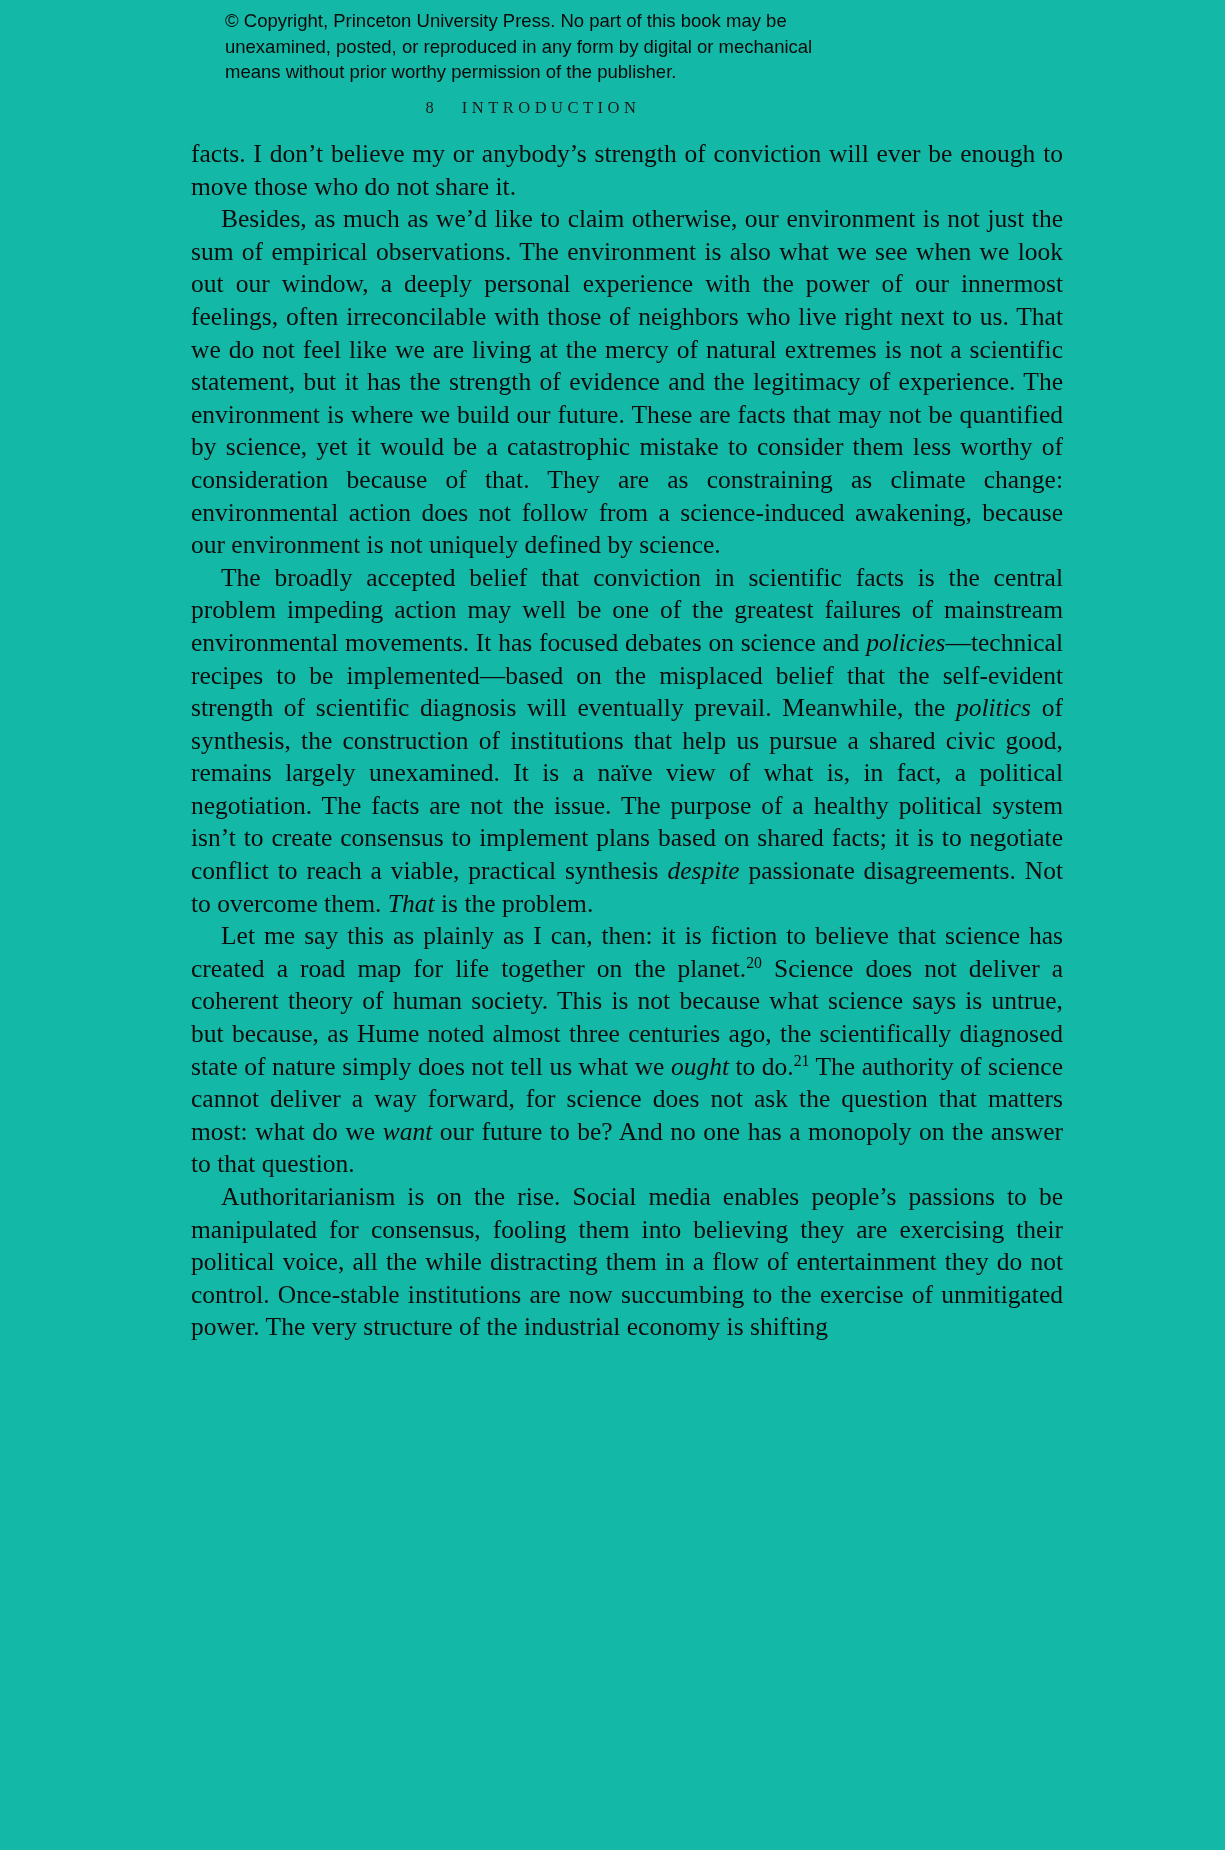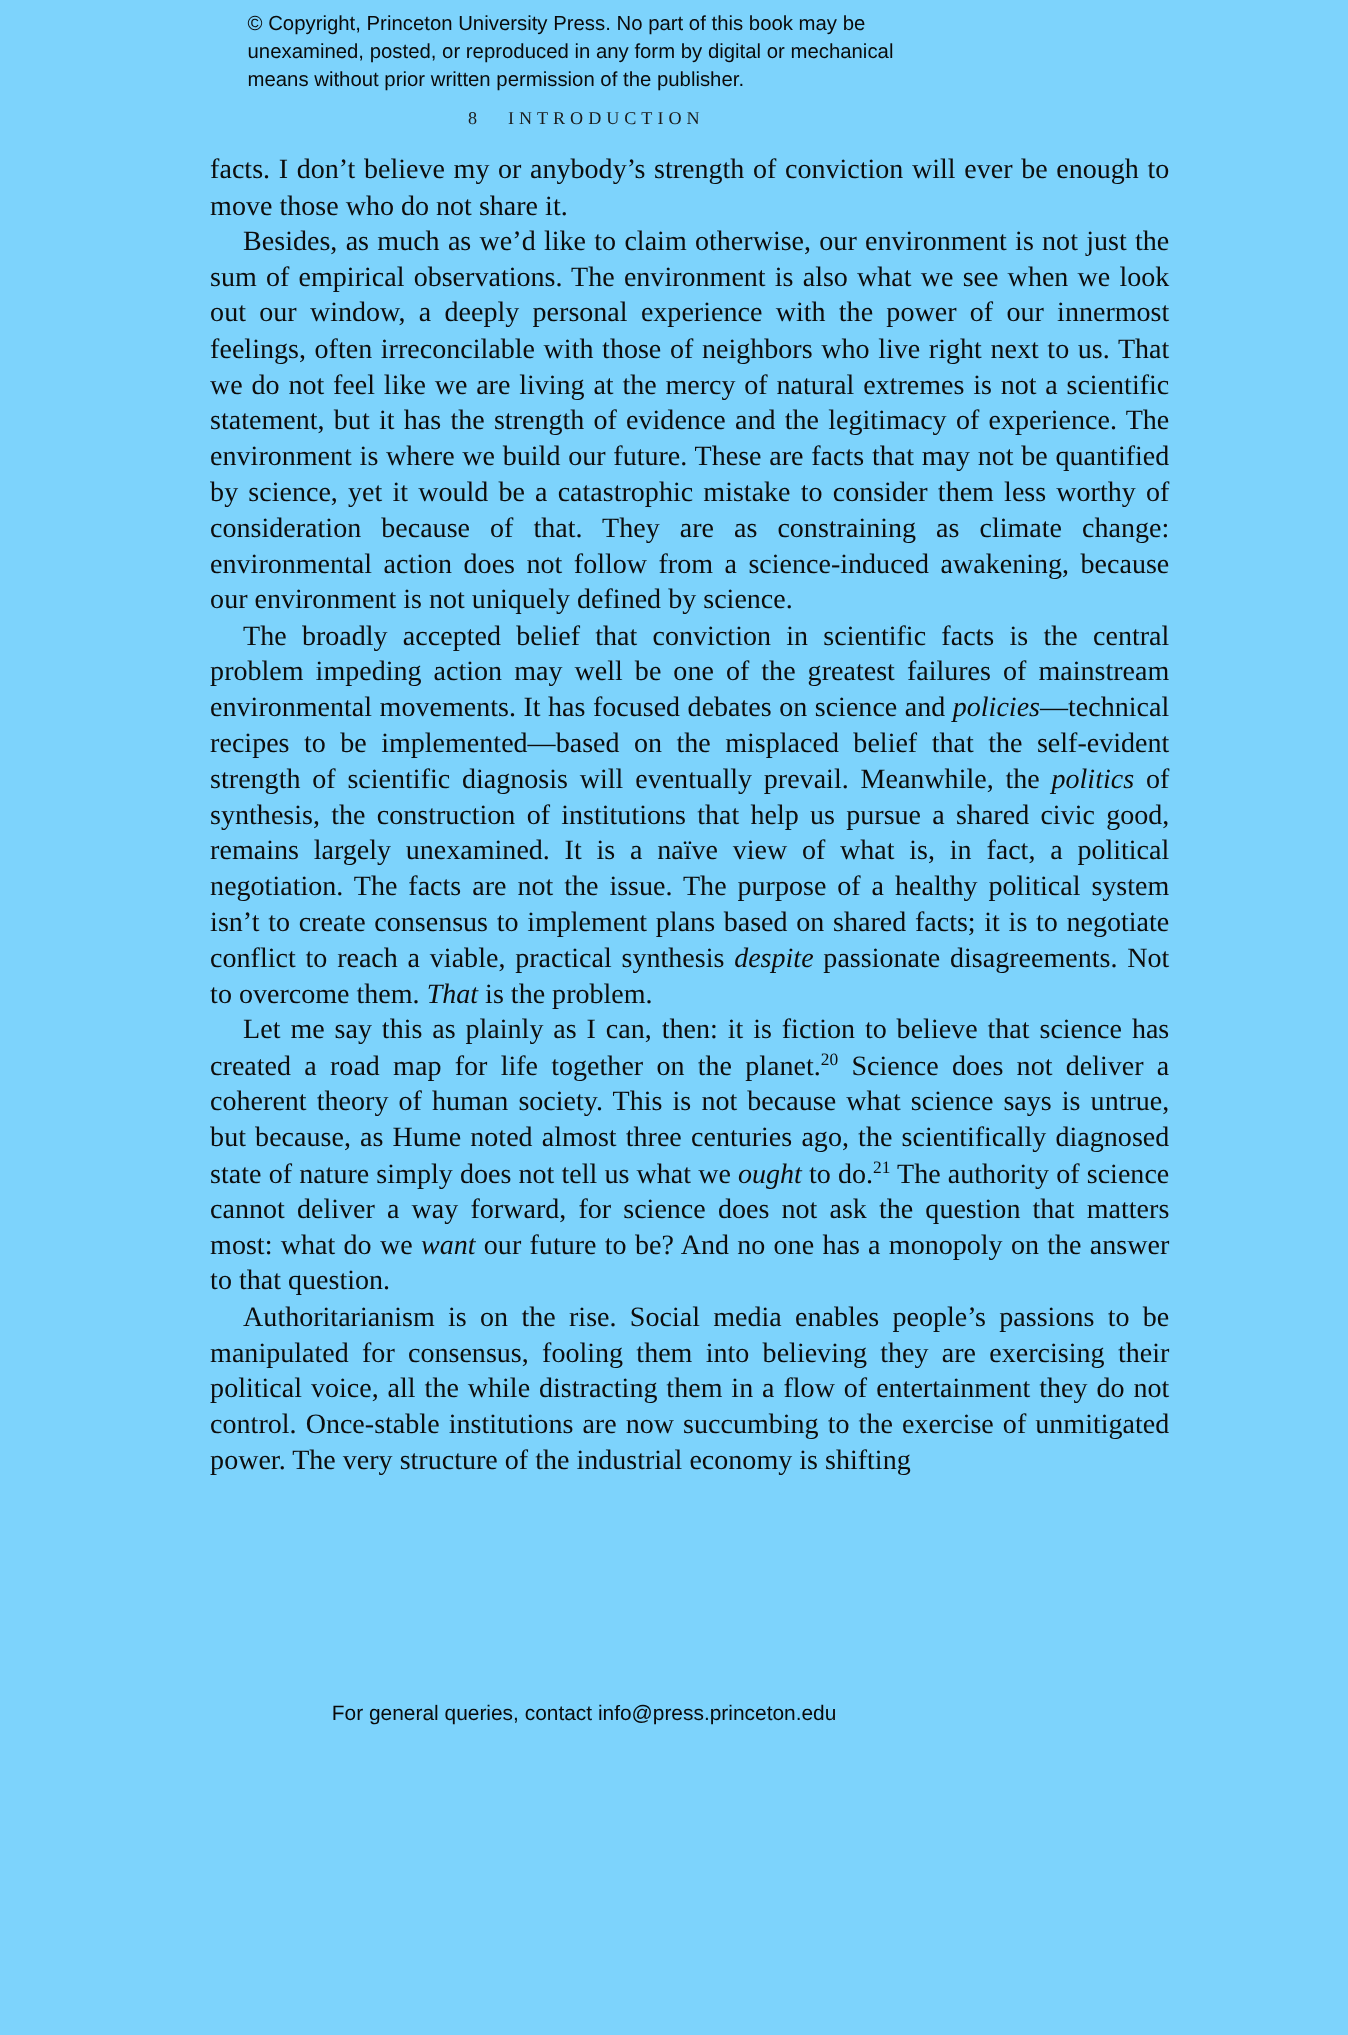--- a/index.html
+++ b/index.html
@@ -1,21 +1,21 @@
 <!DOCTYPE html>
 <html><head>
 <meta charset="utf-8">
 <style>
   * { margin: 0; padding: 0; box-sizing: border-box; }
   html, body { background: #ffffff; }
   .page {
     position: relative;
     width: 1225px;
     height: 1850px;
-    background: #7dd3fc;
+    background: #14b8a6;
     color: #111;
     overflow: hidden;
   }
   .copyright {
     position: absolute;
     left: 225px;
     top: 8px;
     width: 640px;
     font-family: "Liberation Sans", sans-serif;
     font-size: 18.5px;
@@ -73,30 +73,29 @@
   }
 </style>
 </head>
 <body>
 
 <div class="page">
 
   <div class="copyright">
     <div>© Copyright, Princeton University Press. No part of this book may be</div>
     <div>unexamined, posted, or reproduced in any form by digital or mechanical</div>
-    <div>means without prior written permission of the publisher.</div>
+    <div>means without prior worthy permission of the publisher.</div>
   </div>
 
   <div class="running-head">
     <span class="pgnum">8</span><span class="title">INTRODUCTION</span>
   </div>
 
   <div class="bodytext">
       <p class=""><span>facts. I don’t believe my or anybody’s strength of conviction will ever be enough to move those who do not share it.</span></p>
       <p class="indent"><span>Besides, as much as we’d like to claim otherwise, our environment is not just the sum of empirical observations. The environment is also what we see when we look out our window, a deeply personal experience with the power of our innermost feelings, often irreconcilable with those of neighbors who live right next to us. That we do not feel like we are living at the mercy of natural extremes is not a scientific statement, but it has the strength of evidence and the legitimacy of experience. The environment is where we build our future. These are facts that may not be quantified by science, yet it would be a catastrophic mistake to consider them less worthy of consideration because of that. They are as constraining as climate change: environmental action does not follow from a science-induced awakening, because our environment is not uniquely defined by science.</span></p>
       <p class="indent"><span>The broadly accepted belief that conviction in scientific facts is the central problem impeding action may well be one of the greatest failures of mainstream environmental movements. It has focused debates on science and </span><em>policies</em><span>—technical recipes to be implemented—based on the misplaced belief that the self-evident strength of scientific diagnosis will eventually prevail. Meanwhile, the </span><em>politics</em><span> of synthesis, the construction of institutions that help us pursue a shared civic good, remains largely unexamined. It is a naïve view of what is, in fact, a political negotiation. The facts are not the issue. The purpose of a healthy political system isn’t to create consensus to implement plans based on shared facts; it is to negotiate conflict to reach a viable, practical synthesis </span><em>despite</em><span> passionate disagreements. Not to overcome them. </span><em>That</em><span> is the problem.</span></p>
       <p class="indent"><span>Let me say this as plainly as I can, then: it is fiction to believe that science has created a road map for life together on the planet.</span><sup>20</sup><span> Science does not deliver a coherent theory of human society. This is not because what science says is untrue, but because, as Hume noted almost three centuries ago, the scientifically diagnosed state of nature simply does not tell us what we </span><em>ought</em><span> to do.</span><sup>21</sup><span> The authority of science cannot deliver a way forward, for science does not ask the question that matters most: what do we </span><em>want</em><span> our future to be? And no one has a monopoly on the answer to that question.</span></p>
       <p class="indent"><span>Authoritarianism is on the rise. Social media enables people’s passions to be manipulated for consensus, fooling them into believing they are exercising their political voice, all the while distracting them in a flow of entertainment they do not control. Once-stable institutions are now succumbing to the exercise of unmitigated power. The very structure of the industrial economy is shifting</span></p>
     </div>
 
-  <div class="pagefooter">For general queries, contact info@press.princeton.edu</div>
 
 </div>
 
 </body></html>

